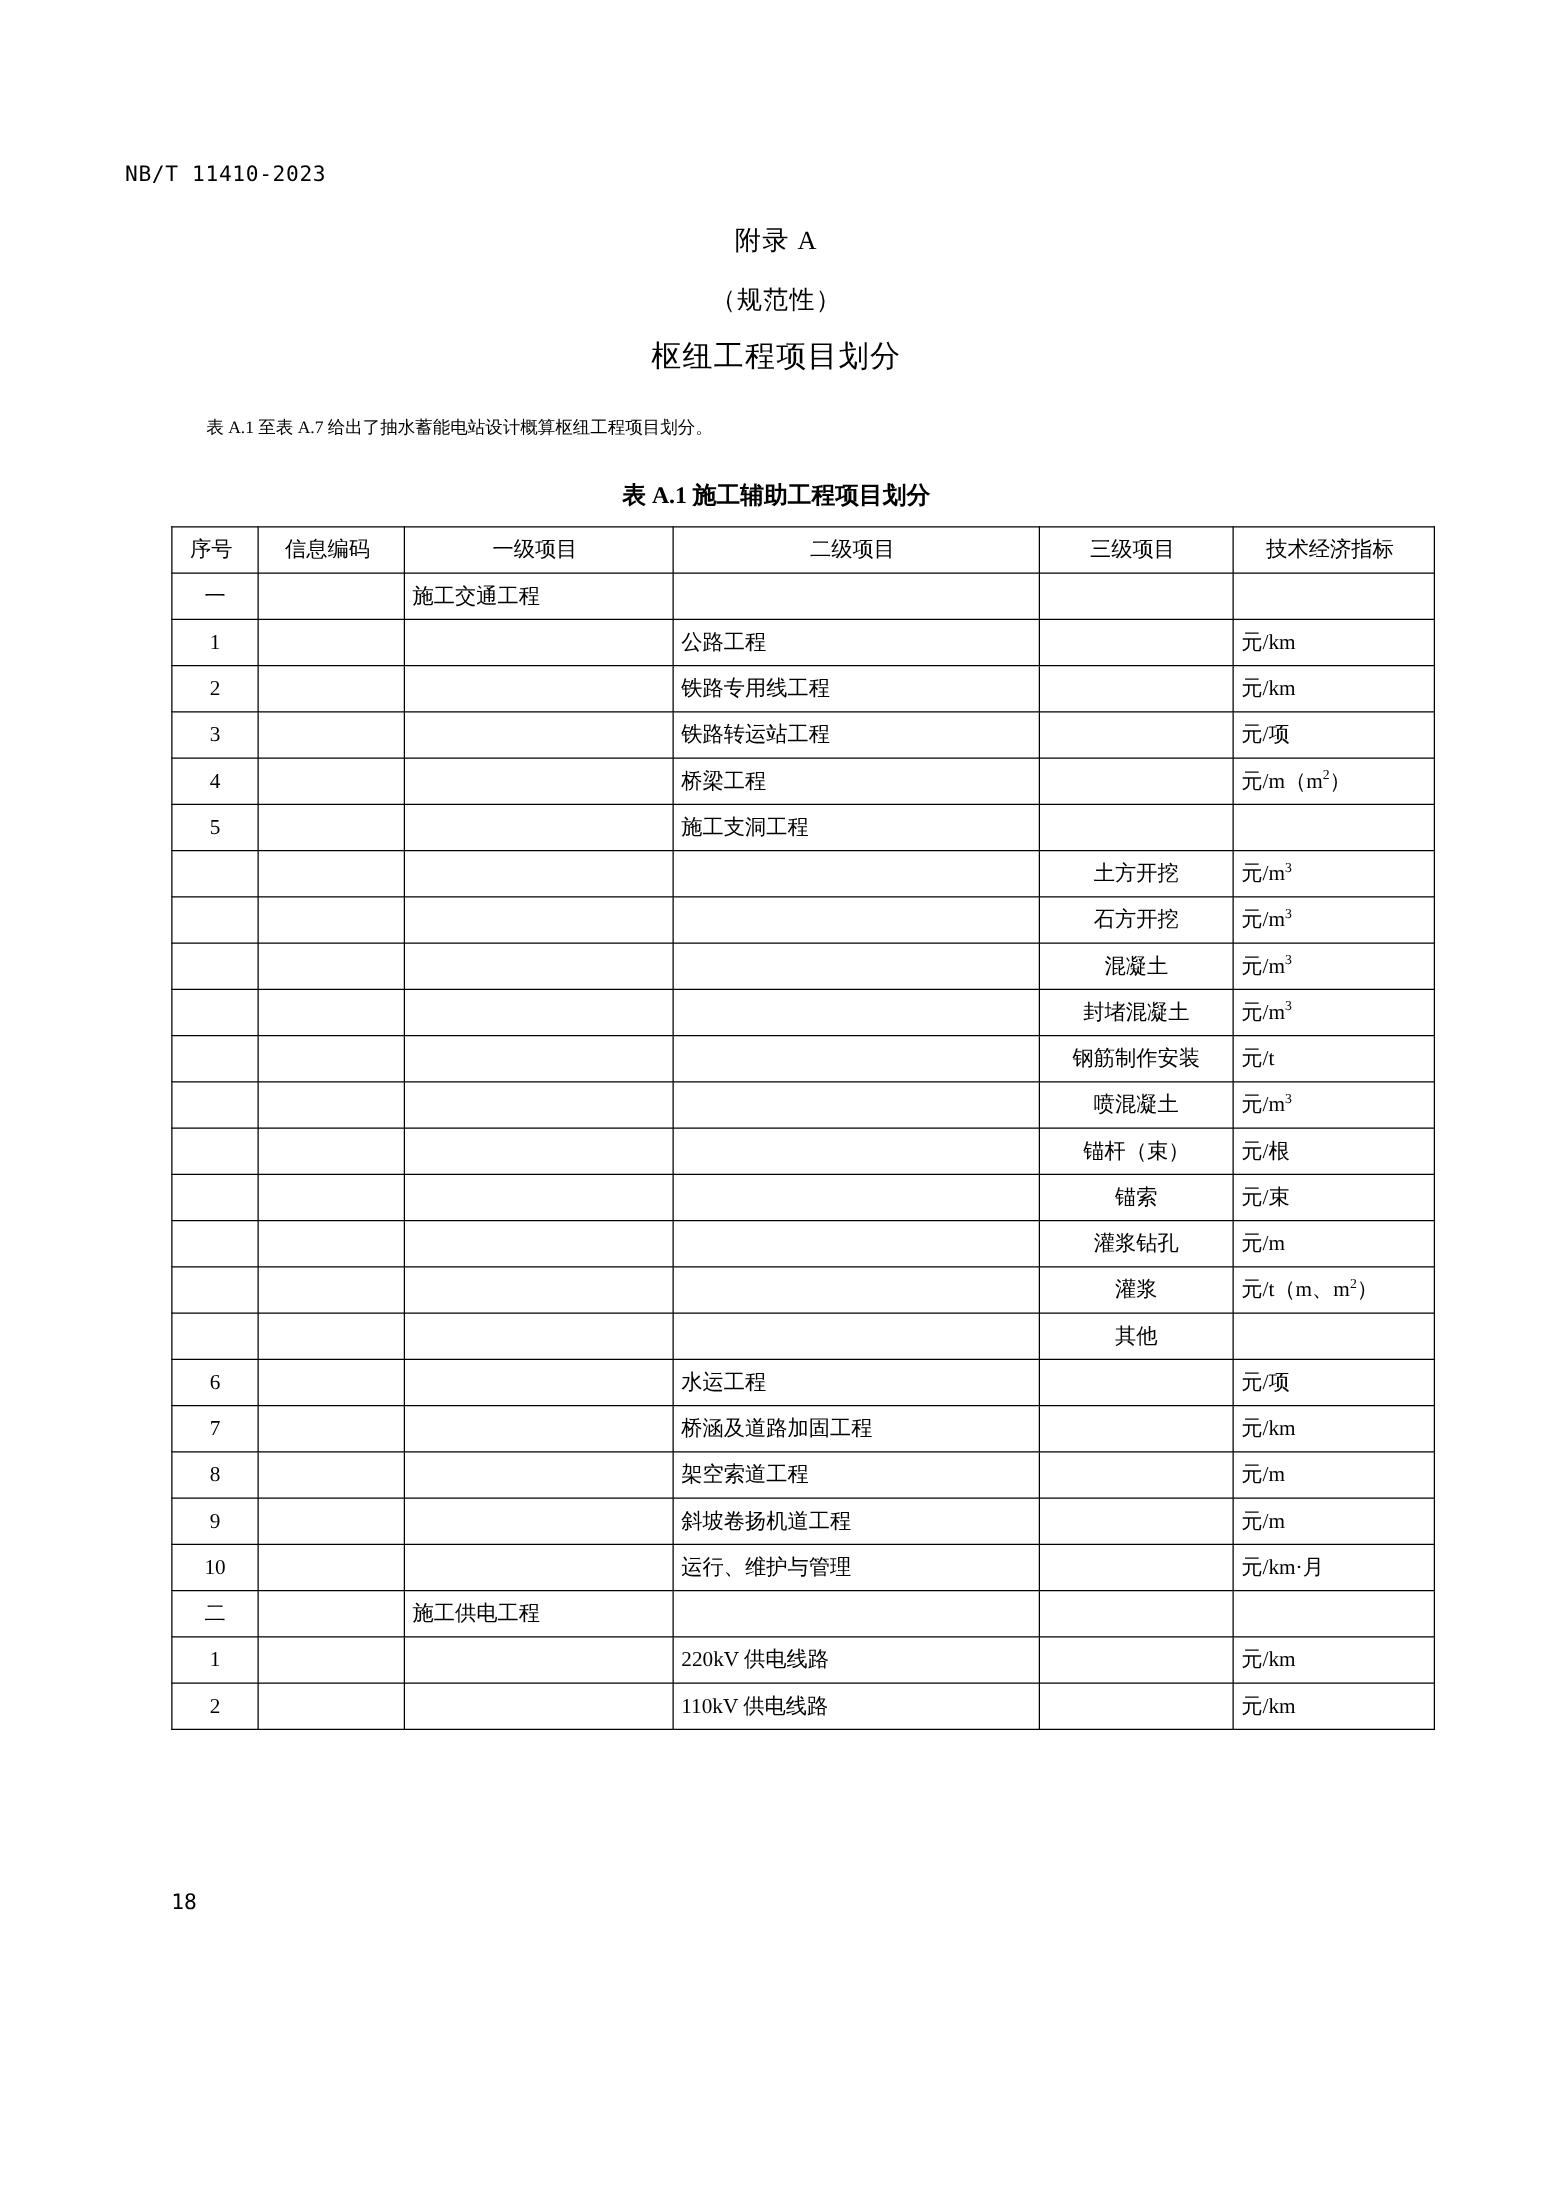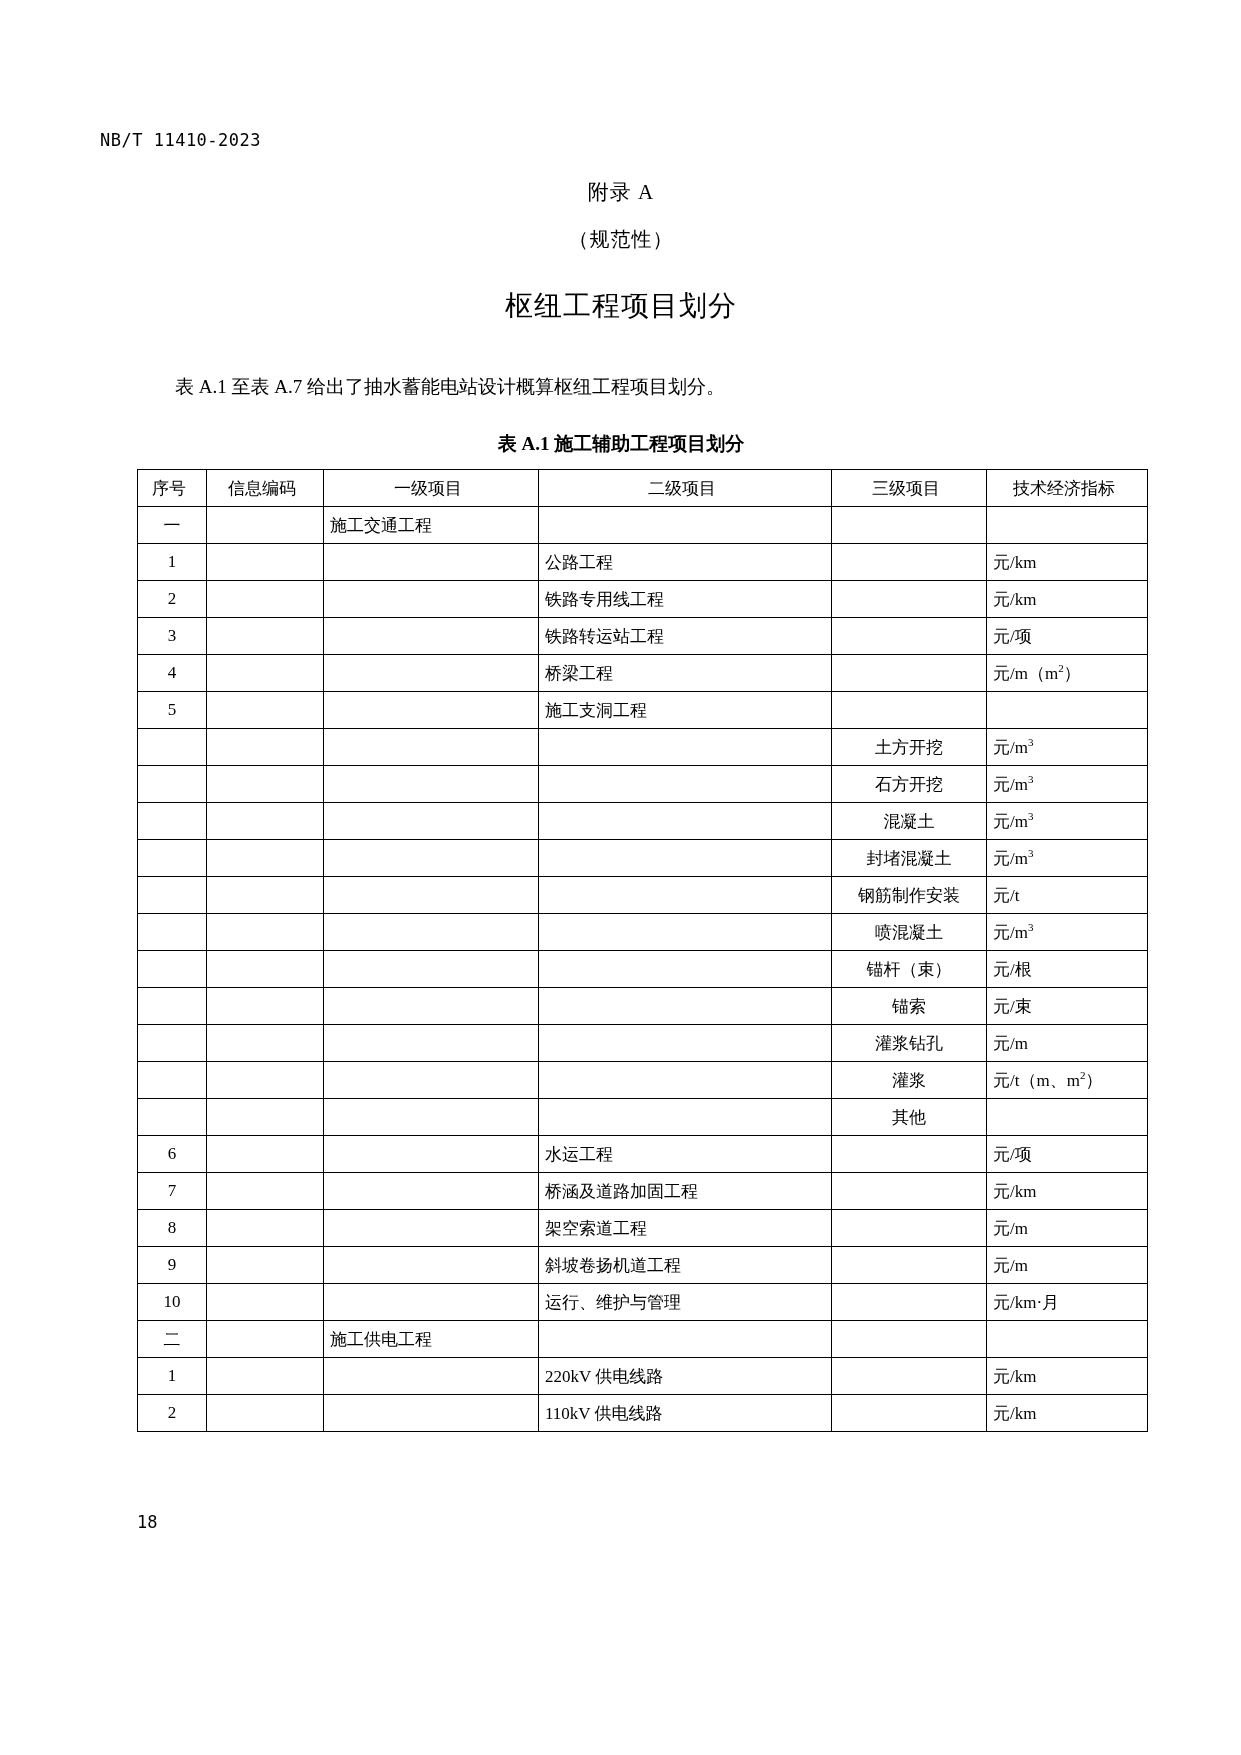--- a/index.html
+++ b/index.html
@@ -37,28 +37,28 @@
   }
   .title-line {
     text-align: center;
     font-size: 21px;
     font-weight: normal;
     margin: 0 0 20px 0;
     letter-spacing: 1px;
   }
   .title-line.sub {
     font-size: 20px;
-    margin-bottom: 34px;
+    margin-bottom: 16px;
   }
   .title-line.sub2 {
-    font-size: 28px;
-    margin-bottom: 46px;
+    font-size: 24px;
+    margin-bottom: 30px;
   }
   .para {
-    font-size: 19px;
+    font-size: 14px;
     text-indent: 2em;
     margin: 0 0 22px 0;
     line-height: 1.7;
   }
   .table-caption {
     text-align: center;
     font-size: 19px;
     font-weight: bold;
     margin: 28px 0 12px 0;
   }

